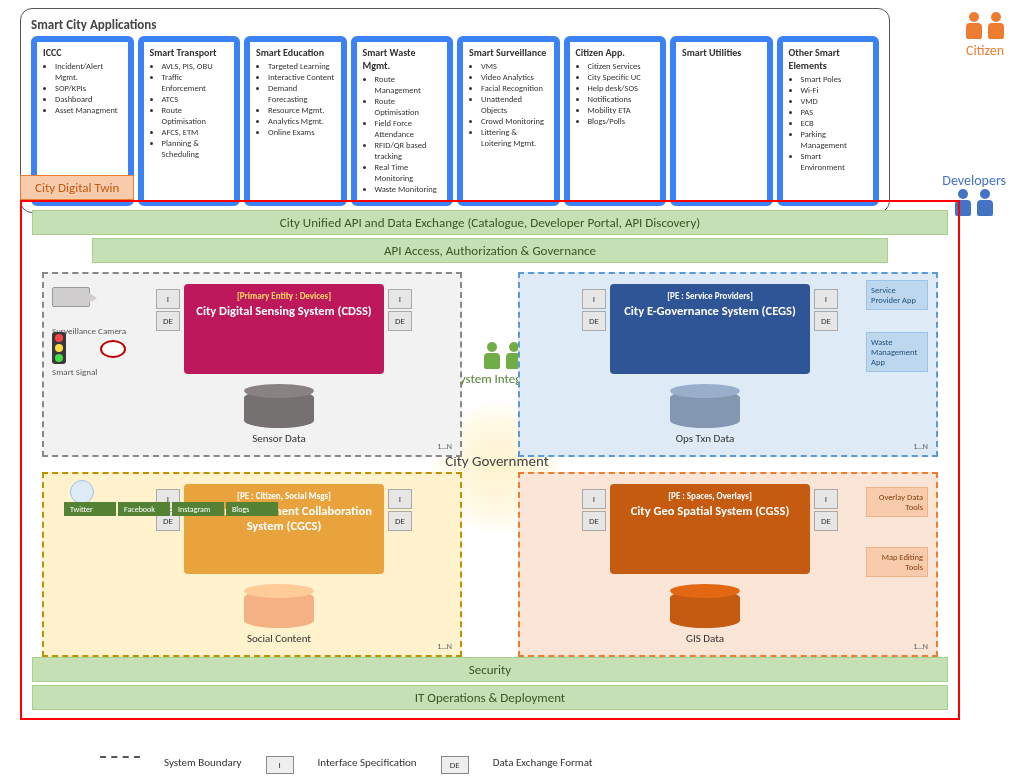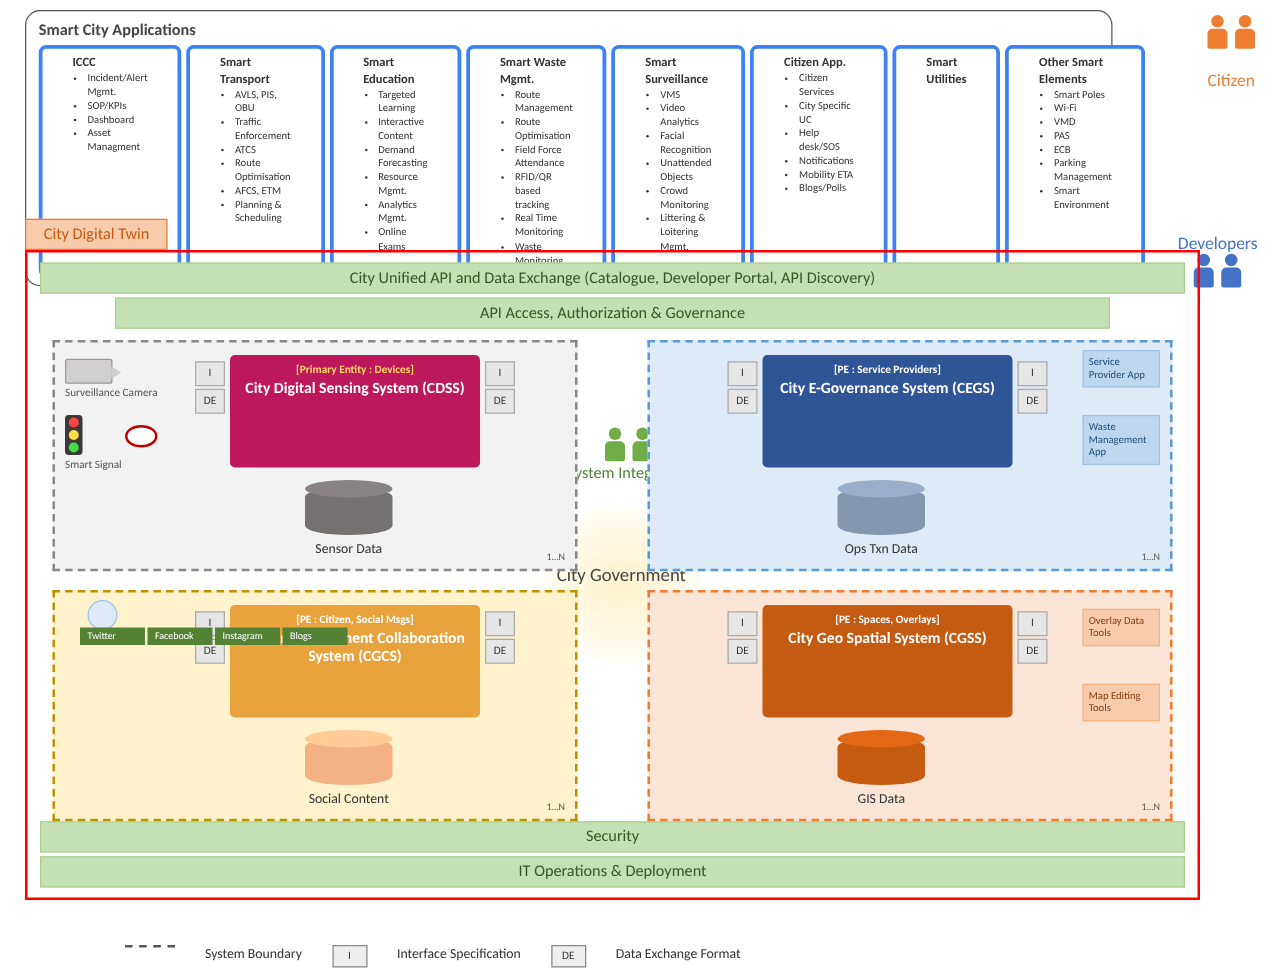--- a/index.html
+++ b/index.html
@@ -1,33 +1,33 @@
 <!DOCTYPE html>
 <html><head>
 <meta charset="utf-8">
 <style>
 *{box-sizing:border-box;margin:0;padding:0;font-family:Calibri,Arial,sans-serif}
 body{background:#fff;width:1024px;height:780px;position:relative;font-size:10px;color:#333}
 .apps-panel{position:absolute;top:8px;left:20px;width:870px;border:1.5px solid #555;border-radius:12px;padding:8px 10px 6px}
 .apps-title{font-size:13px;font-weight:bold;color:#444;margin-bottom:4px}
 .apps-grid{display:flex;gap:4px}
-.app-col{flex:1;background:#fff;border:3px solid #3b82f6;border-radius:6px;padding:4px 24px}
+.app-col{flex:1;background:#fff;border:6px solid #3b82f6;border-radius:6px;padding:4px 6px}
 .app-col h4{font-size:10px;font-weight:bold;margin-bottom:2px}
 .app-col ul{list-style:disc;padding-left:12px}
 .app-col li{font-size:8.5px;line-height:1.3}
 .citizen-badge{position:absolute;top:12px;right:18px;text-align:center}
 .dev-badge{position:absolute;top:170px;right:18px;text-align:center}
 .people{display:flex;gap:2px;justify-content:center}
 .person{width:20px;height:28px;position:relative}
 .person::before{content:"";position:absolute;top:0;left:5px;width:10px;height:10px;border-radius:50%;background:currentColor}
 .person::after{content:"";position:absolute;top:11px;left:2px;width:16px;height:16px;border-radius:4px 4px 2px 2px;background:currentColor}
 .citizen-badge .person{color:#ED7D31}
 .dev-badge .person{color:#4472C4}
 .si-badge .person{color:#70AD47}
-.badge-label{font-size:14px;margin-top:16px}
+.badge-label{font-size:14px;margin-top:2px}
 .citizen-badge .badge-label{color:#ED7D31}
 .dev-badge .badge-label{color:#4472C4}
 .twin-label{position:absolute;top:175px;left:20px;background:#F8CBAD;border:1px solid #ED7D31;padding:4px 14px;font-size:13px;color:#C55A11}
 .twin-box{position:absolute;top:200px;left:20px;width:940px;height:520px;border:2px solid red}
 .bar{position:absolute;background:#C5E0B4;border:1px solid #A9D18E;text-align:center;font-size:13px;color:#385723;padding:4px 0}
 .bar1{top:8px;left:10px;right:10px}
 .bar2{top:36px;left:70px;right:70px}
 .bar-sec{bottom:36px;left:10px;right:10px}
 .bar-it{bottom:8px;left:10px;right:10px}
 .quad{position:absolute;border:2px dashed;width:420px;height:185px}
@@ -66,21 +66,21 @@
 .si-badge{position:absolute;top:140px;left:432px;text-align:center}
 .si-label{color:#548235;font-size:13px;margin-top:2px;line-height:1.1}
 .ext-icon{position:absolute;font-size:9px;color:#555}
 .cam{top:85px;left:30px}
 .sig{top:130px;left:30px}
 .social{position:absolute;top:300px;left:42px;display:flex;flex-direction:row;gap:2px}
 .social div{background:#548235;color:#fff;font-size:8px;padding:2px 6px;width:52px}
 .svc-box{position:absolute;background:#BDD7EE;border:1px solid #9DC3E6;font-size:8.5px;padding:4px;width:62px;color:#1F4E79}
 .svc1{top:78px;right:30px}
 .svc2{top:130px;right:30px}
-.tool-box{position:absolute;background:#F8CBAD;border:1px solid #F4B183;font-size:8.5px;text-align:left;padding:4px;width:62px;color:#843C0C}
+.tool-box{position:absolute;background:#F8CBAD;border:1px solid #F4B183;font-size:8.5px;text-align:right;padding:4px;width:62px;color:#843C0C}
 .tool1{top:285px;right:30px}
 .tool2{top:345px;right:30px}
 .legend{position:absolute;bottom:6px;left:100px;display:flex;gap:24px;align-items:flex-start;font-size:11px;color:#333}
 .leg-dash{width:40px;border-top:2px dashed #555}
 .leg-box{width:28px;height:18px;border:1px solid #888;background:#eee;text-align:center;font-size:9px;line-height:16px}
 .cam-icon{width:38px;height:20px;background:#D0CECE;border:1px solid #999;position:relative;border-radius:2px}
 .cam-icon::after{content:"";position:absolute;right:-8px;top:5px;width:0;height:0;border-top:5px solid transparent;border-bottom:5px solid transparent;border-left:8px solid #D0CECE}
 .sig-icon{width:14px;height:32px;background:#3B3838;border-radius:3px;padding:2px;display:flex;flex-direction:column;gap:2px;align-items:center}
 .sig-icon span{width:8px;height:8px;border-radius:50%}
 .avatar{width:24px;height:24px;border-radius:50%;background:#DEEBF7;border:1px solid #9DC3E6;position:absolute;top:278px;left:48px}
@@ -221,21 +221,21 @@
         <div class="io">DE</div>
       </div>
     <div class="db">
         <div class="db-cyl"></div>
         <div class="db-label">Sensor Data</div>
       </div>
     <div class="mult">1…N</div>
   </div>
   <div class="ext-icon cam">
     <div class="cam-icon"></div>
-    <div style="margin-top:2px">Surveillance Camera</div>
+    <div style="margin-top:18px">Surveillance Camera</div>
   </div>
   <div class="router"></div>
   <div class="ext-icon sig">
     <div class="sig-icon">
         <span style="background:#f44"></span>
         <span style="background:#fd4"></span>
         <span style="background:#4d4"></span>
       </div>
     <div style="margin-top:2px">Smart Signal</div>
   </div>

